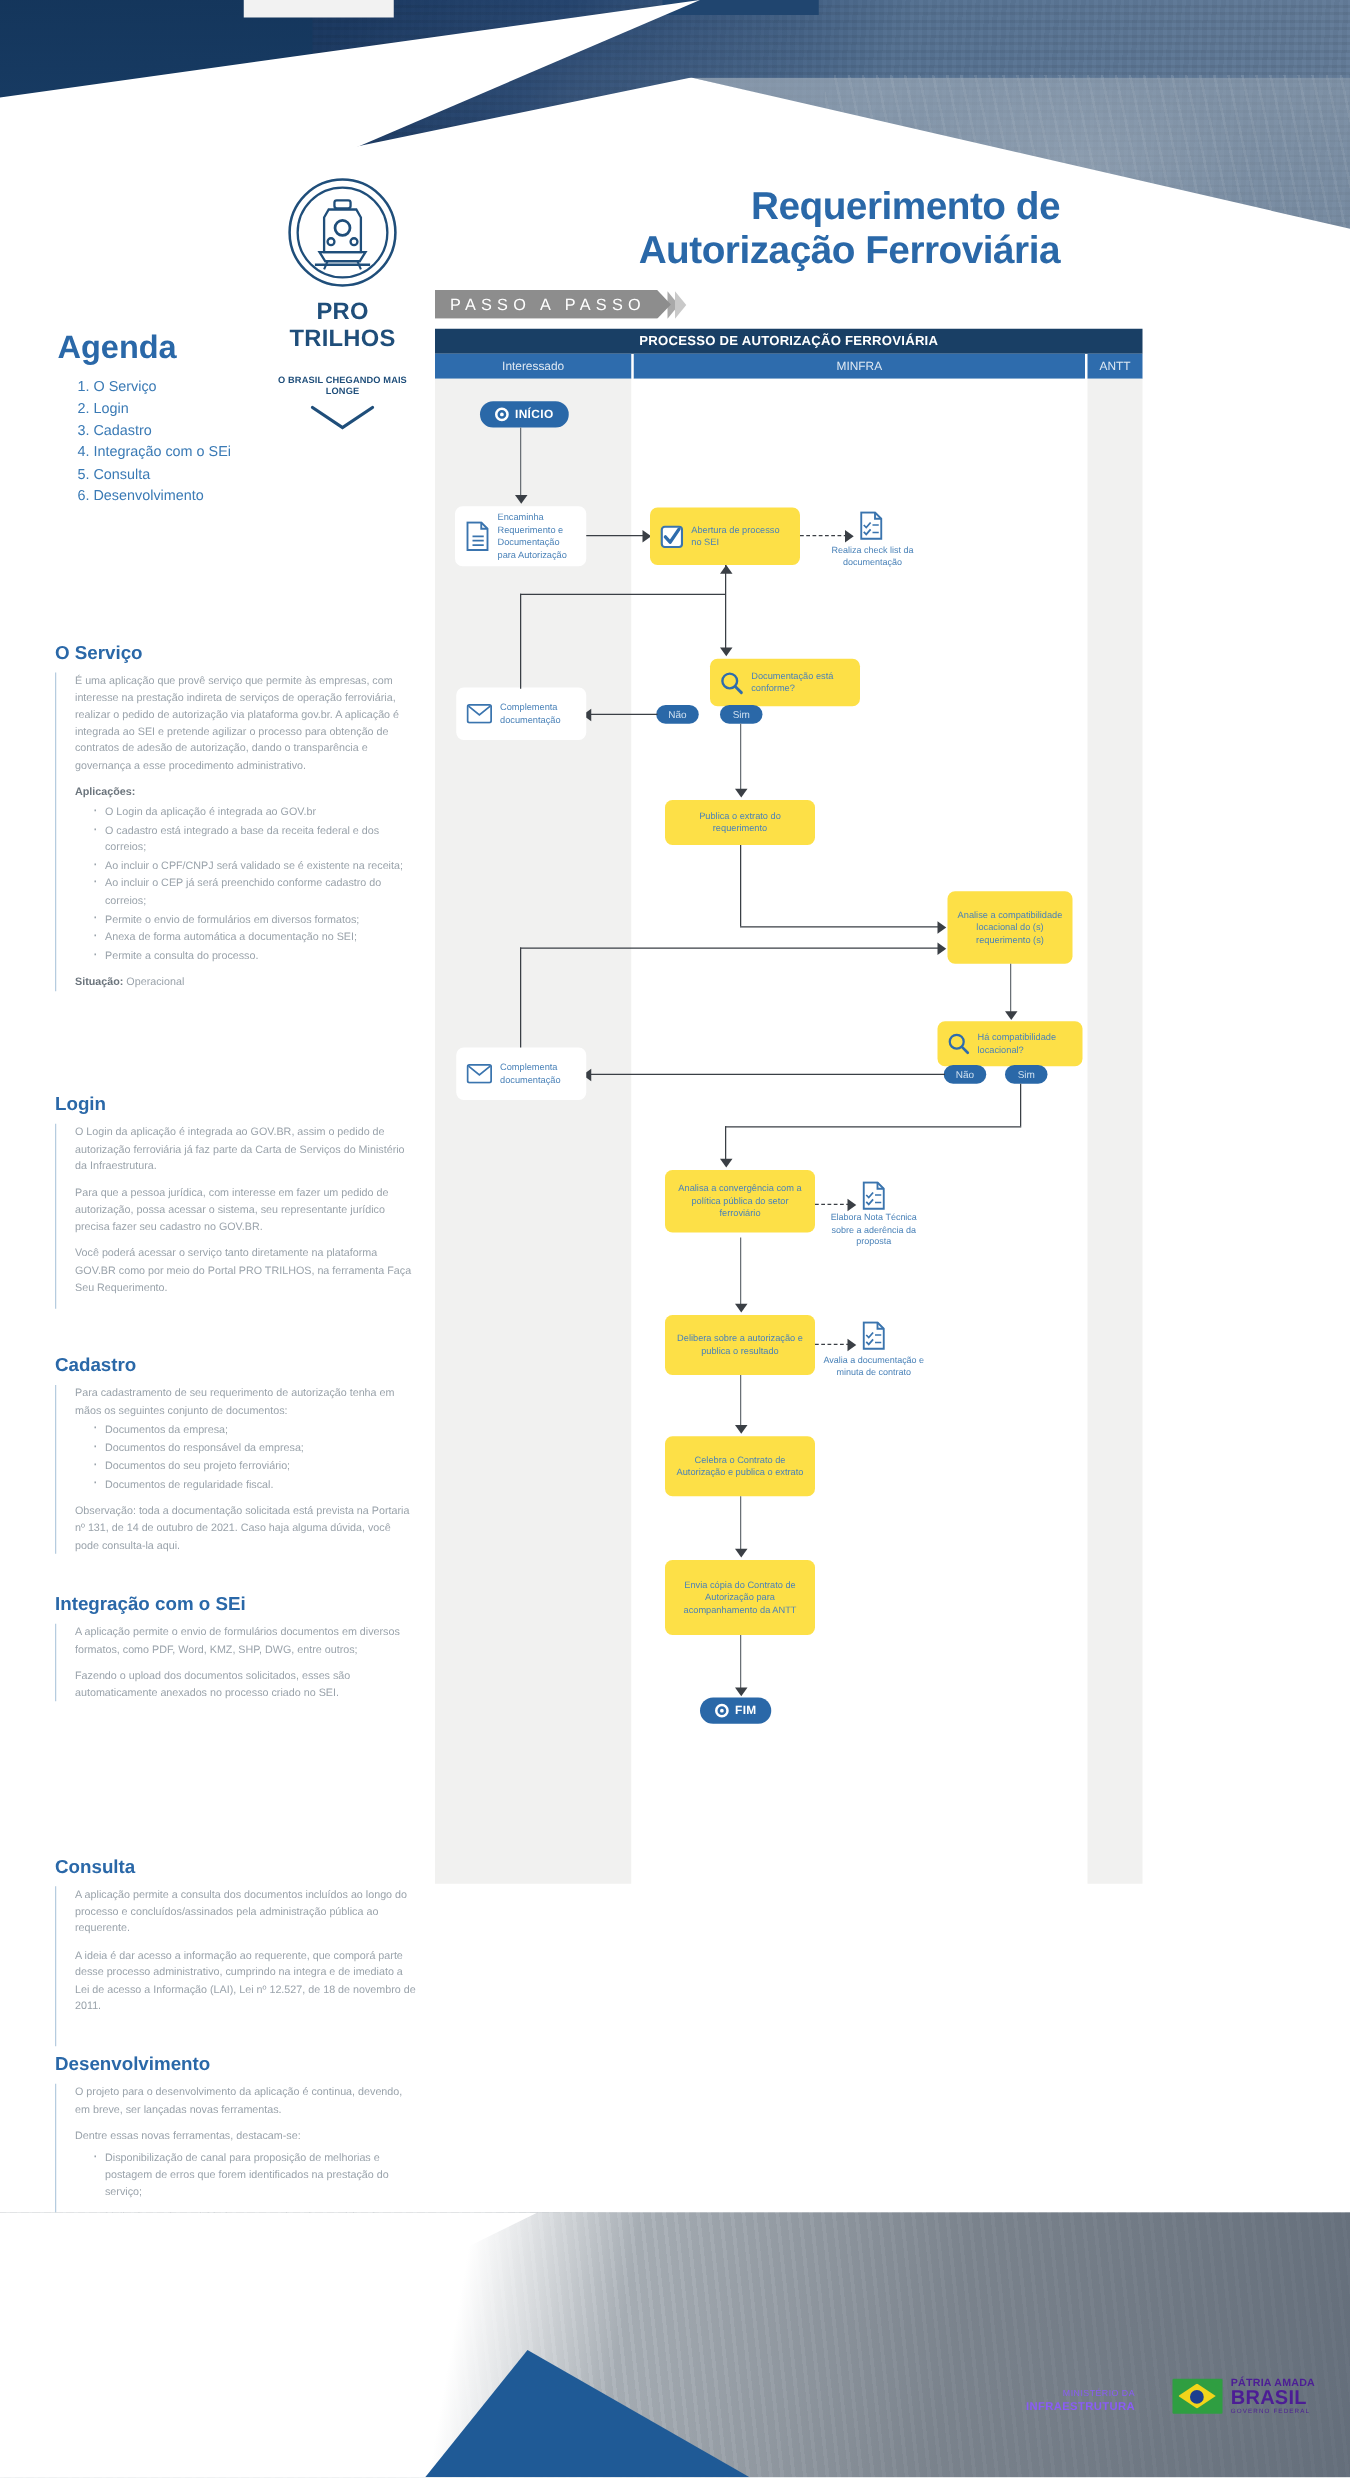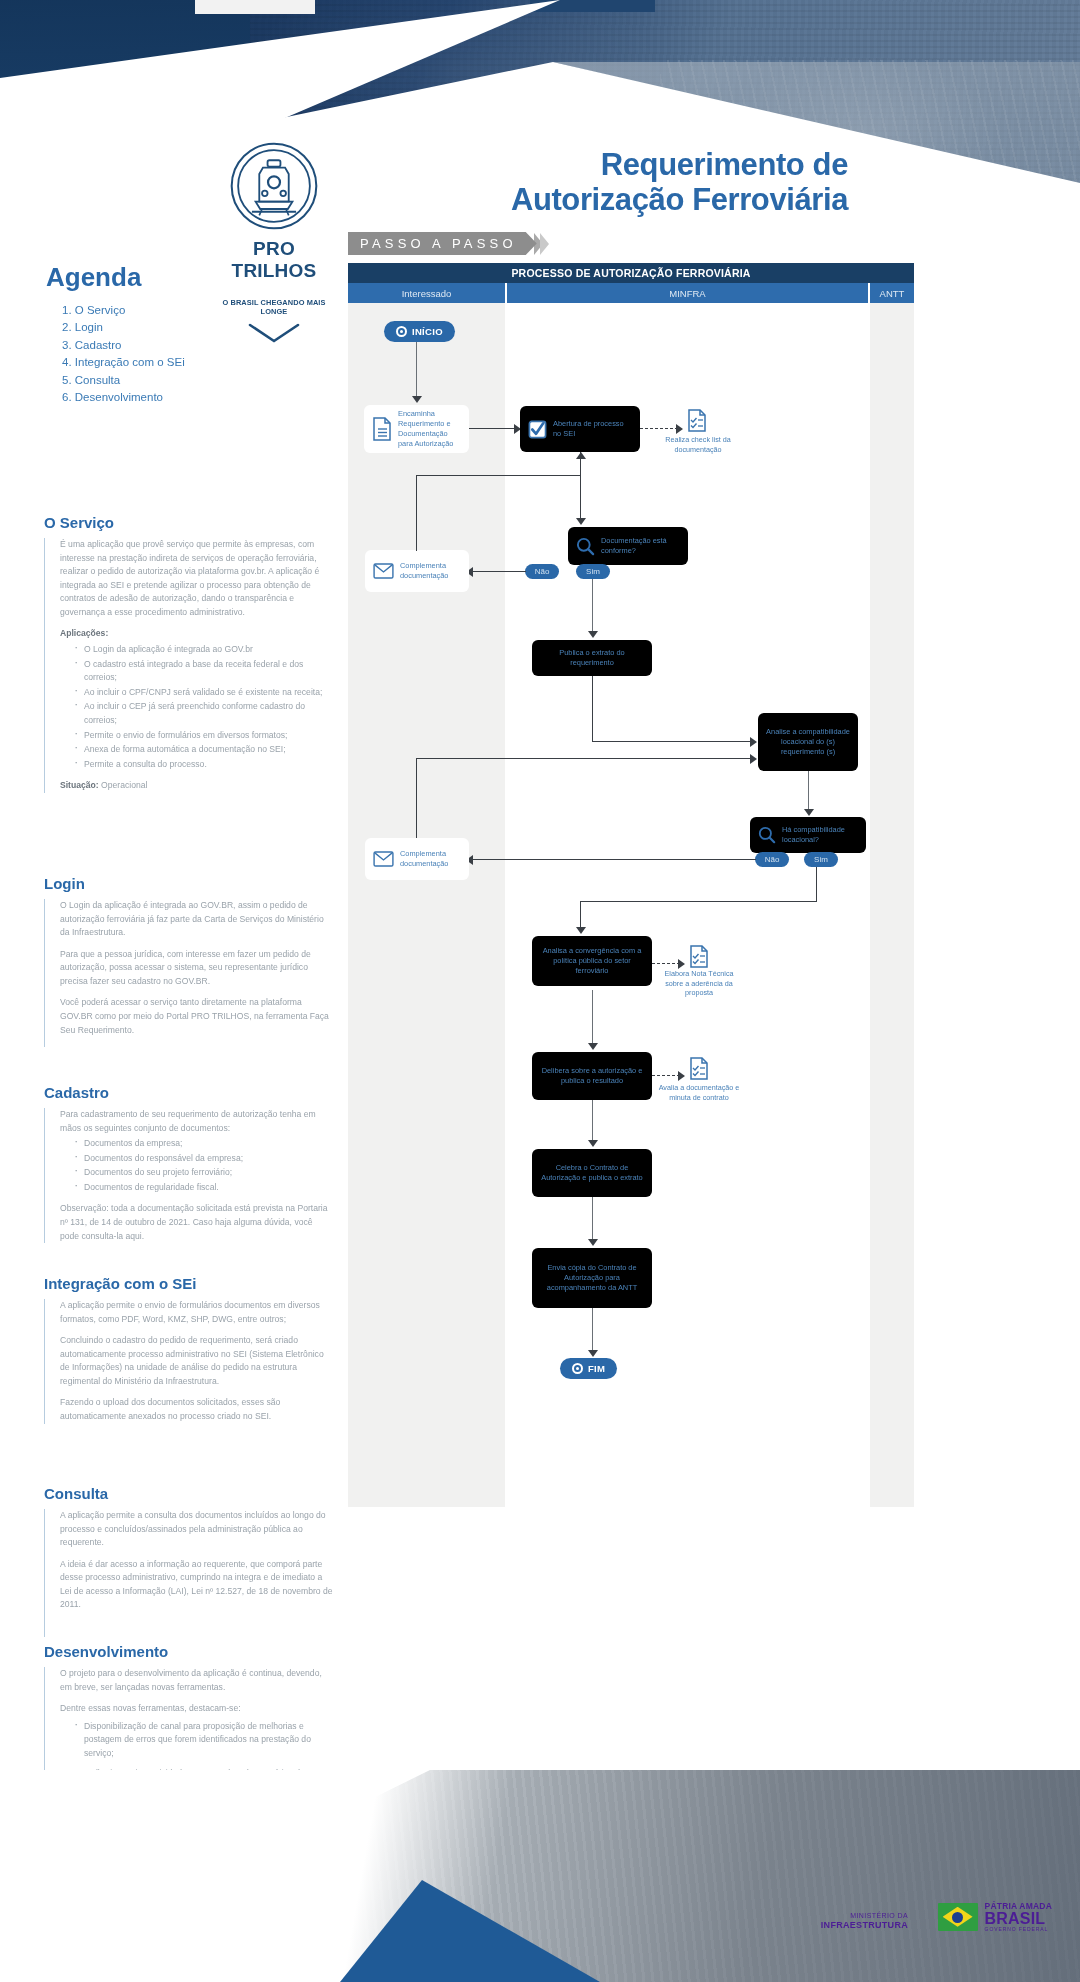--- a/index.html
+++ b/index.html
@@ -124,21 +124,21 @@
     font-size: 9.5px; display: flex; align-items: center; justify-content: center; }
   .lane-hdr.a { left: 0; width: 157px; }
   .lane-hdr.b { left: 159px; width: 361px; }
   .lane-hdr.c { left: 522px; width: 44px; }
   .lane-bg { position: absolute; top: 40px; height: 1204px; }
   .lane-bg.a { left: 0; width: 157px; background: #f1f1f0; }
   .lane-bg.b { left: 159px; width: 361px; background: #ffffff; }
   .lane-bg.c { left: 522px; width: 44px; background: #f1f1f0; }
 
   .node {
-    position: absolute; background: #000000; border-radius: 6px;
+    position: absolute; background: #fde047; border-radius: 6px;
     display: flex; align-items: center; gap: 6px; padding: 6px 8px;
     color: #4a82b8; font-size: 7.4px; line-height: 1.35;
   }
   .node.white { background: #ffffff; }
   .node.plain { justify-content: center; text-align: center; }
   .node .ico { flex: 0 0 auto; }
   .term {
     position: absolute; background: #2a68a8; color: #fff; border-radius: 11px;
     height: 21px; display: flex; align-items: center; gap: 5px; padding: 0 12px;
     font-size: 9.5px; font-weight: bold; letter-spacing: .3px;
@@ -177,21 +177,21 @@
       #8a949e;
   }
   .foot-white-wedge {
     position: absolute; left: 0; top: 1770px; width: 1080px; height: 212px;
     background: #fff; clip-path: polygon(0 0, 430px 0, 0 212px);
   }
   .foot-blue {
     position: absolute; left: 340px; top: 1880px; width: 260px; height: 102px;
     background: #1f5a96; clip-path: polygon(82px 0, 260px 102px, 0 102px);
   }
-  .foot-min { position: absolute; right: 172px; top: 1912px; text-align: right; color: #4c1d95; line-height: 1.15; }
+  .foot-min { position: absolute; right: 172px; top: 1912px; text-align: right; color: #8b5cf6; line-height: 1.15; }
   .foot-min .l1 { font-size: 7px; letter-spacing: .4px; }
   .foot-min .l2 { font-size: 9px; font-weight: bold; letter-spacing: .3px; }
   .foot-br { position: absolute; right: 28px; top: 1902px; display: flex; align-items: center; gap: 7px; }
   .foot-flag { width: 40px; height: 28px; background: #2f9e41; position: relative; border-radius: 1px; }
   .foot-flag .dia {
     position: absolute; left: 5px; top: 4px; width: 30px; height: 20px; background: #f2d51a;
     clip-path: polygon(50% 0, 100% 50%, 50% 100%, 0 50%);
   }
   .foot-flag .glb {
     position: absolute; left: 14px; top: 9px; width: 11px; height: 11px; border-radius: 50%; background: #1b3f8f;
@@ -299,21 +299,20 @@
         <li>Documentos de regularidade fiscal.</li>
       </ul>
       <p>Observação: toda a documentação solicitada está prevista na Portaria nº 131, de 14 de outubro de 2021. Caso haja alguma dúvida, você pode consulta-la aqui.</p>
     </div>
   </div>
 
   <div class="sec" style="top:1275px">
     <div class="sec-h">Integração com o SEi</div>
     <div class="sec-body">
       <p>A aplicação permite o envio de formulários documentos em diversos formatos, como PDF, Word, KMZ, SHP, DWG, entre outros;</p>
-      <p>Concluindo o cadastro do pedido de requerimento, será criado automaticamente processo administrativo no SEI (Sistema Eletrônico de Informações) na unidade de análise do pedido na estrutura regimental do Ministério da Infraestrutura.</p>
       <p>Fazendo o upload dos documentos solicitados, esses são automaticamente anexados no processo criado no SEI.</p>
     </div>
   </div>
 
   <div class="sec" style="top:1485px">
     <div class="sec-h">Consulta</div>
     <div class="sec-body" style="min-height:128px">
       <p>A aplicação permite a consulta dos documentos incluídos ao longo do processo e concluídos/assinados pela administração pública ao requerente.</p>
       <p>A ideia é dar acesso a informação ao requerente, que comporá parte desse processo administrativo, cumprindo na integra e de imediato a Lei de acesso a Informação (LAI), Lei nº 12.527, de 18 de novembro de 2011.</p>
     </div>

